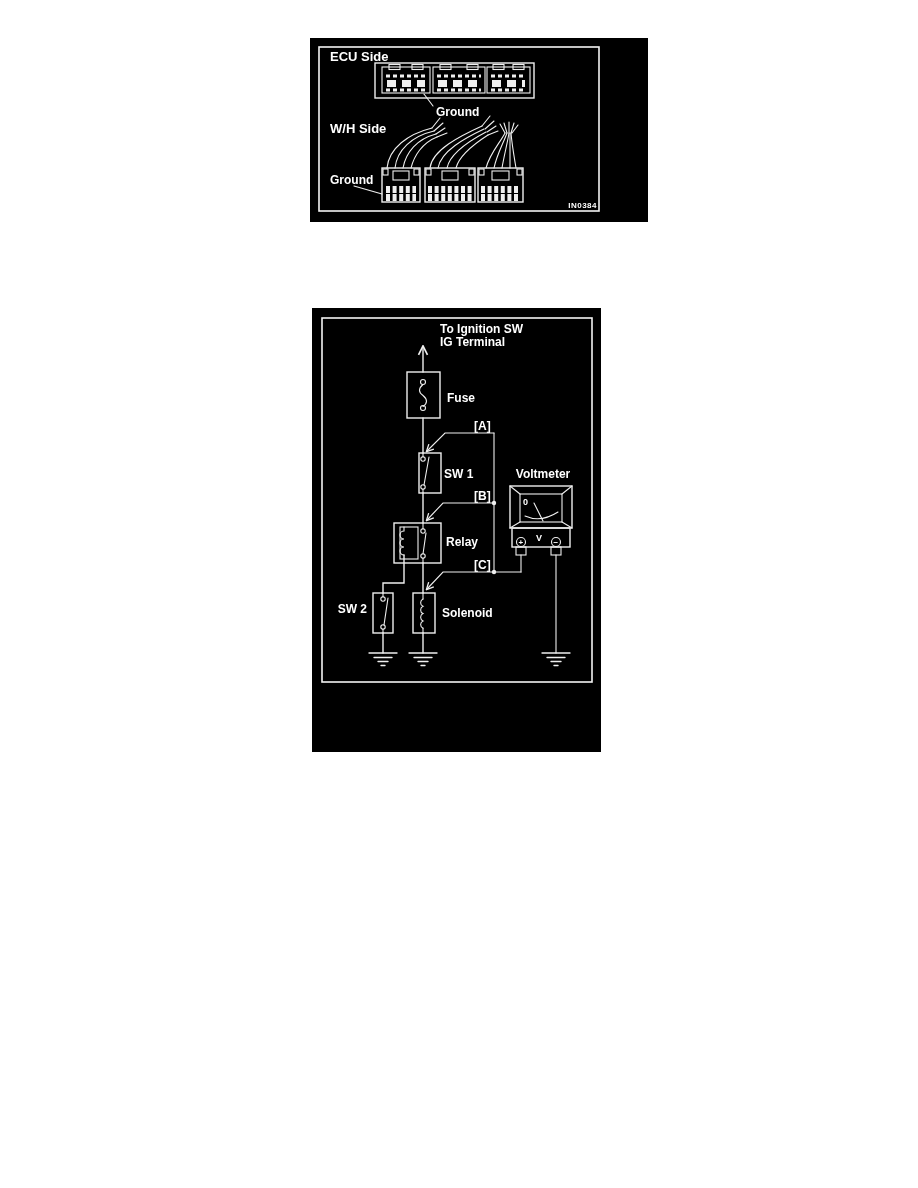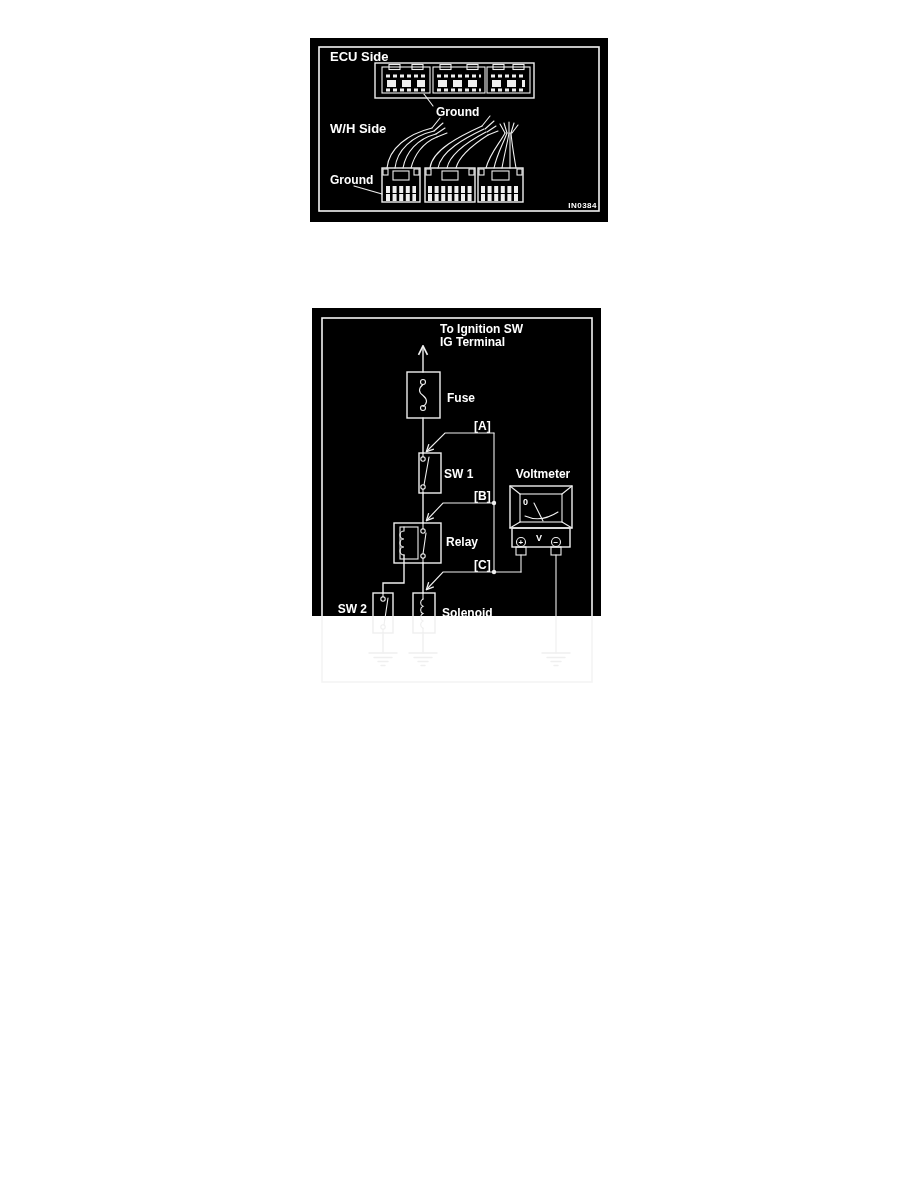--- a/index.html
+++ b/index.html
@@ -18,21 +18,21 @@
   svg.dg .t12{font-size:12px;}
   svg.dg .t9{font-size:9px;}
   svg.dg .t8{font-size:8px;letter-spacing:.5px;}
   svg.dg .pins{stroke:#efefef;fill:none;}
 </style>
 </head>
 <body>
 
 <div class="page">
 
-  <div class="panel" style="left:310px;top:38px;width:298px;height:184px;">
+  <div class="panel" style="left:310px;top:38px;width:338px;height:184px;">
     <svg class="dg" viewBox="0 0 298 184" width="298" height="184">
       <rect class="bord" x="9" y="9" width="280" height="164"></rect>
 
       <text class="t13" x="20" y="23">ECU Side</text>
 
       <g>
         <rect class="st" x="65" y="25" width="159" height="35"></rect>
 
         <rect class="st thin" x="72" y="29" width="48" height="26"></rect>
         <rect class="st thin" x="79" y="26.5" width="11" height="5"></rect>
@@ -103,21 +103,21 @@
         <line class="pins" x1="171" y1="159.5" x2="210" y2="159.5" stroke-width="7" stroke-dasharray="4 2.6"></line>
       </g>
 
       <text class="t12" x="20" y="146">Ground</text>
       <line class="st thin" x1="44" y1="148" x2="72" y2="156"></line>
 
       <text class="t8" x="287" y="170" text-anchor="end">IN0384</text>
     </svg>
   </div>
 
-  <div class="panel" style="left:312px;top:308px;width:289px;height:308px;">
+  <div class="panel" style="left:312px;top:308px;width:289px;height:444px;">
     <svg class="dg" viewBox="0 0 289 384" width="289" height="384">
       <defs>
         <marker id="arr" viewBox="0 0 10 10" refX="8" refY="5" markerWidth="8" markerHeight="8" orient="auto-start-reverse">
           <path d="M1,1 L9,5 L1,9" fill="none" stroke="#efefef" stroke-width="1.5"></path>
         </marker>
       </defs>
 
       <rect class="bord" x="10" y="10" width="270" height="364"></rect>
 
       <text class="t12" x="128" y="25">To Ignition SW</text>

